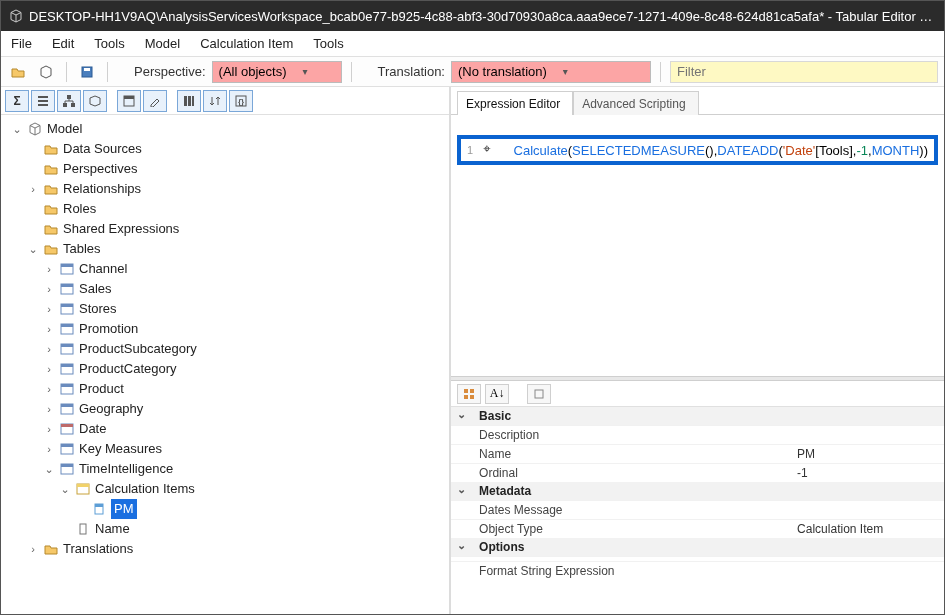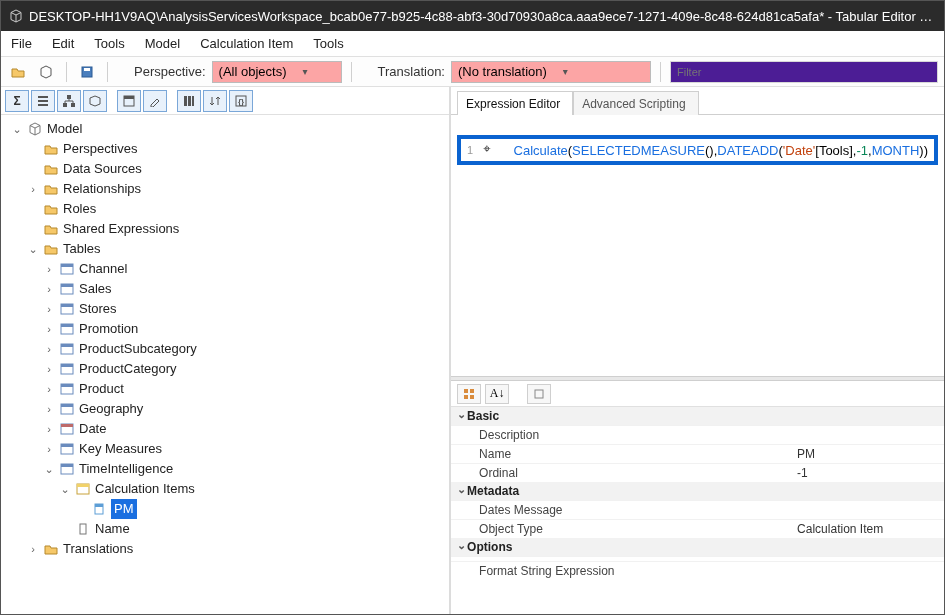--- a/index.html
+++ b/index.html
@@ -12,21 +12,21 @@
 
   .menubar { height: 26px; background: #fff; border-bottom: 1px solid #e0e0e0; display: flex; align-items: center; padding: 0 10px; font-size: 13px; gap: 20px; color: #222; }
   .menubar span { cursor: default; }
 
   .toolbar1 { height: 30px; background: #fdfdfd; border-bottom: 1px solid #e0e0e0; display: flex; align-items: center; padding: 0 6px; font-size: 13px; gap: 6px; }
   .toolbar1 .ico-btn { width: 22px; height: 22px; display: inline-flex; align-items: center; justify-content: center; border:1px solid transparent; }
   .toolbar1 .sep { width:1px; height:20px; background:#d0d0d0; margin:0 3px; }
   .toolbar1 label { color:#333; margin-left:17px;}
   .dd { height:22px; border:1px solid #bbb; background:#fca5a5; display:inline-flex; align-items:center; padding:0 6px; font-size:13px; gap:16px;}
   .dd .chev { font-size:10px; color:#555;}
-  .filter-input { flex:1; height:22px; border:1px solid #d8d8d8; border-left:1px solid #d8d8d8; padding:0 6px; font-size:11px; color:#888; background:#4c1d95; min-width:120px;}
+  .filter-input { flex:1; height:22px; border:1px solid #d8d8d8; border-left:1px solid #d8d8d8; padding:0 6px; font-size:13px; color:#888; background:#fef9c3; min-width:120px;}
 
   .main { flex:1; display:flex; min-height:0; }
   .left { width:460px; border-right:2px solid #dcdcdc; display:flex; flex-direction:column; min-height:0;}
   .toolbar2 { height:28px; border-bottom:1px solid #e0e0e0; display:flex; align-items:center; padding:0 4px; gap:2px;}
   .tb2-btn { width:24px; height:22px; border:1px solid #7aa7d8; background:#e8f1fb; display:inline-flex; align-items:center; justify-content:center; font-size:12px; font-weight:bold; color:#333; cursor:default;}
   .tb2-btn svg { display:block; }
 
   .tree { flex:1; overflow:auto; font-size:13px; padding:4px 2px 4px 6px; color:#222; line-height:20px;}
   .tree ul { list-style:none; padding-left:16px; margin:0; }
   .tree > ul { padding-left:4px; }
@@ -51,21 +51,21 @@
   .tok-arg { color:#1a6fe0; }
   .tok-id { color:#000; }
   .editor-body { flex:1; background:#fff; min-height:200px;}
 
   .splitter-h { height:5px; background:#e8e8e8; border-top:1px solid #cfcfcf; border-bottom:1px solid #cfcfcf;}
 
   .prop-tools { height:26px; border-bottom:1px solid #e0e0e0; display:flex; align-items:center; padding:0 6px; gap:4px;}
   .prop-tools .pbtn { width:24px; height:20px; border:1px solid #cfcfcf; display:inline-flex; align-items:center; justify-content:center; font-size:12px; background:#f7f7f7;}
 
   .props { flex:1; overflow:auto; font-size:12px;}
-  .props .cat { background:#f2f2f2; font-weight:bold; padding:2px 6px 2px 16px; position:relative; color:#222;}
+  .props .cat { background:#f2f2f2; font-weight:bold; padding:2px 6px 2px 28px; position:relative; color:#222;}
   .props .cat::before { content:"⌄"; position:absolute; left:6px; top:1px; color:#555; font-size:11px;}
   .props .row { display:flex; border-top:1px solid #f1f1f1;}
   .props .k { width:340px; padding:2px 6px 2px 28px; color:#444;}
   .props .v { flex:1; padding:2px 6px; color:#333;}
   .disabled { color:#9a9a9a; }
 </style>
 </head>
 <body>
 
 <div class="window">
@@ -195,32 +195,32 @@
               </div>
             <ul>
               <li>
                   <div class="node">
                     <span class="tw"></span>
                     <span class="ico">
                       <svg width="14" height="12">
                         <path d="M1 3h5l1 2h6v6H1z" fill="#f6c869" stroke="#b5882d"></path>
                       </svg>
                     </span>
-                    <span>Perspectives</span>
+                    <span>Data Sources</span>
                   </div>
                 </li>
               <li>
                   <div class="node">
                     <span class="tw"></span>
                     <span class="ico">
                       <svg width="14" height="12">
                         <path d="M1 3h5l1 2h6v6H1z" fill="#f6c869" stroke="#b5882d"></path>
                       </svg>
                     </span>
-                    <span>Data Sources</span>
+                    <span>Perspectives</span>
                   </div>
                 </li>
               <li>
                   <div class="node">
                     <span class="tw">›</span>
                     <span class="ico">
                       <svg width="14" height="12">
                         <path d="M1 3h5l1 2h6v6H1z" fill="#f6c869" stroke="#b5882d"></path>
                       </svg>
                     </span>

